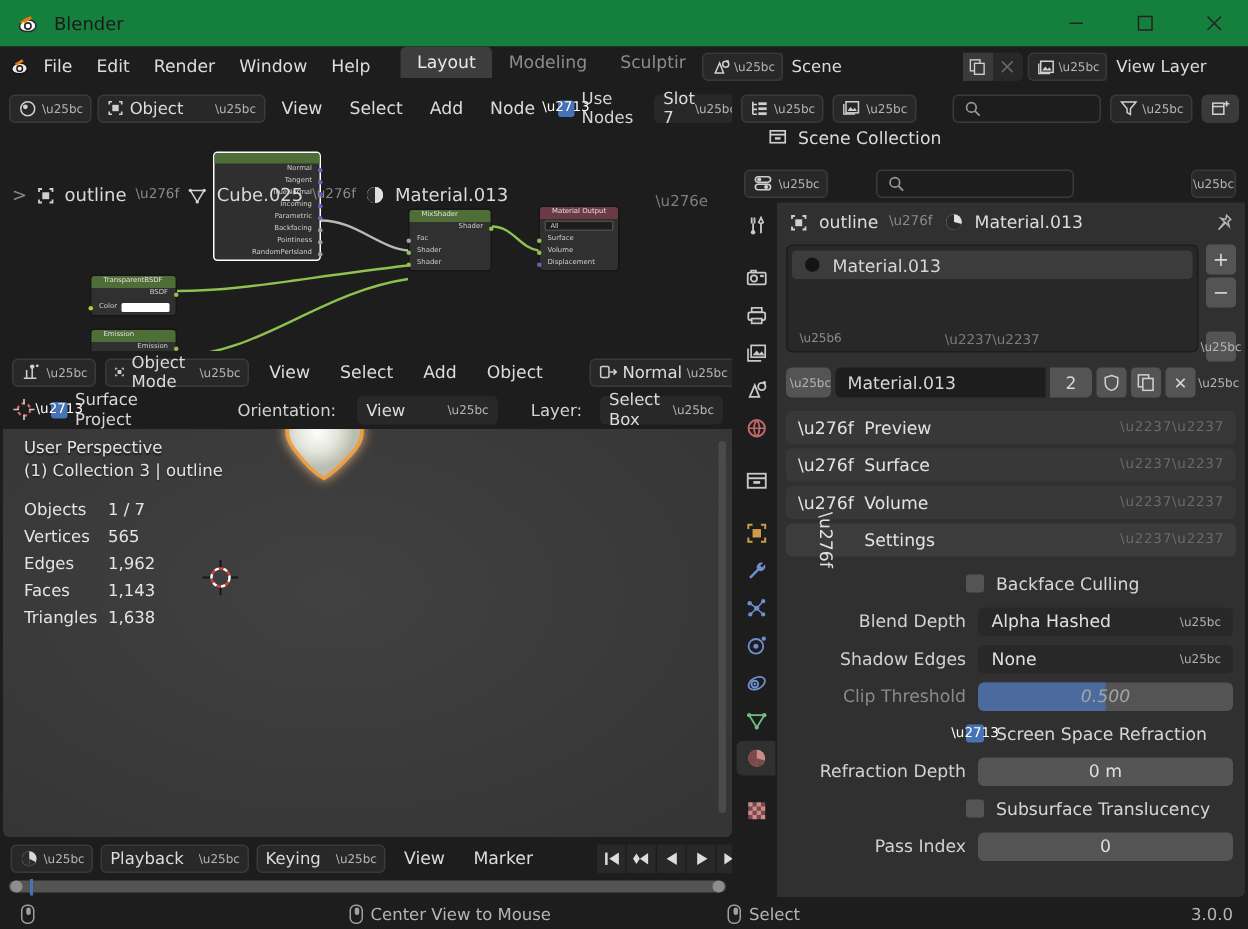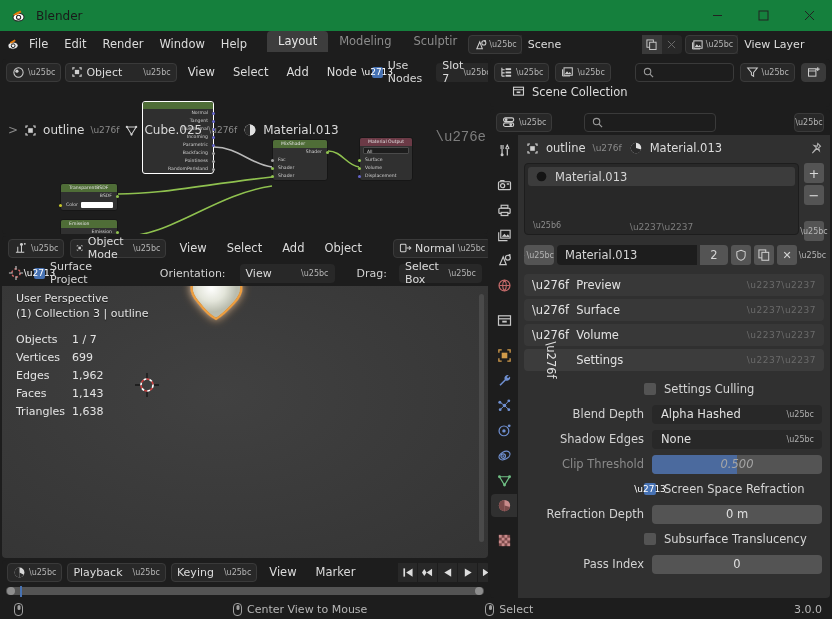--- a/index.html
+++ b/index.html
@@ -365,21 +365,21 @@
           <svg width="14" height="14" viewBox="0 0 14 14">
               <circle cx="7" cy="7" r="5.4" fill="#e0e0e0"></circle>
               <path d="M7 1.6a5.4 5.4 0 0 0 0 10.8 5.4 5.4 0 0 0 0-10.8z" fill="#e0e0e0"></path>
               <path d="M7 1.6v10.8a5.4 5.4 0 0 1 0-10.8z" fill="#2a2a2a"></path>
               <path d="M7 7a5.4 5.4 0 0 0 5.4 0" fill="none"></path>
               <path d="M2.1 8.2A5.4 5.4 0 0 0 7 12.4V7z" fill="#2a2a2a"></path>
             </svg>
         </span>
         <span>Material.013</span>
       </div>
-      <div style="position:absolute;right:2px;top:44px;color:#7d7d7d;font-size:14px;font-family:Liberation Mono, monospace;">\u276e</div>
+      <div style="position:absolute;right:16px;top:44px;color:#7d7d7d;font-size:10px;">\u276e</div>
     </div>
   </div>
 
   <div class="editor" id="viewport-editor">
     <div class="vp-headers">
       <div class="vp-tool-row">
         <div class="hbtn">
           <svg width="14" height="13" viewBox="0 0 15 14">
               <path d="M2 11h9M4 11V5M8 11V3" stroke="#cfcfcf" stroke-width="1.1" fill="none"></path>
               <circle cx="8" cy="2.6" r="1.6" fill="#cfcfcf"></circle>
@@ -420,36 +420,36 @@
         </span>
         <div style="display:flex;align-items:center;gap:5px;margin-left:4px;">
           <span class="check">\u2713</span>
           <span>Surface Project</span>
         </div>
         <span style="margin-left:22px;color:#d2d2d2;">Orientation:</span>
         <div class="dropdown" style="width:96px;margin-left:8px;">
           <span>View</span>
           <span class="caret">\u25bc</span>
         </div>
-        <span style="margin-left:16px;color:#d2d2d2;">Drag:</span>
+        <span style="margin-left:16px;color:#d2d2d2;">Layer:</span>
         <div class="dropdown" style="width:84px;margin-left:6px;">
           <span>Select Box</span>
           <span class="caret">\u25bc</span>
         </div>
       </div>
     </div>
 
     <div class="vp-canvas">
       <div class="vp-text" style="left:14px;top:6px;">User Perspective</div>
       <div class="vp-text" style="left:14px;top:21px;">(1) Collection 3 | outline</div>
 
       <div class="stat-label" style="left:14px;top:47px;">Objects</div>
       <div class="stat-label" style="left:70px;top:47px;">1 / 7</div>
       <div class="stat-label" style="left:14px;top:65px;">Vertices</div>
-      <div class="stat-label" style="left:70px;top:65px;">699</div>
+      <div class="stat-label" style="left:70px;top:65px;">565</div>
       <div class="stat-label" style="left:14px;top:83px;">Edges</div>
       <div class="stat-label" style="left:70px;top:83px;">1,962</div>
       <div class="stat-label" style="left:14px;top:101px;">Faces</div>
       <div class="stat-label" style="left:70px;top:101px;">1,143</div>
       <div class="stat-label" style="left:14px;top:119px;">Triangles</div>
       <div class="stat-label" style="left:70px;top:119px;">1,638</div>
 
       <div class="cursor3d" style="left:133px;top:87px;">
         <svg width="24" height="24" viewBox="0 0 24 24">
           <circle cx="12" cy="12" r="6" fill="none" stroke="#ffffff" stroke-width="1.6" stroke-dasharray="3 3"></circle>
@@ -880,21 +880,21 @@
       </div>
       <div class="panel-hd" style="background:#3c3c3c;">
         <span style="transform:rotate(90deg);display:inline-block;">\u276f</span>
         <span>Settings</span>
         <span class="grip">\u2237\u2237</span>
       </div>
 
       <div class="pcheckrow" style="margin-top:7px;">
         <span class="spacer"></span>
         <span class="ckbox off"></span>
-        <span class="cklabel">Settings Culling</span>
+        <span class="cklabel">Backface Culling</span>
       </div>
 
       <div class="prow">
         <span class="plabel">Blend Depth</span>
         <span class="pfield dropdown2">
           <span>Alpha Hashed</span>
           <span class="dcaret">\u25bc</span>
         </span>
       </div>
 

